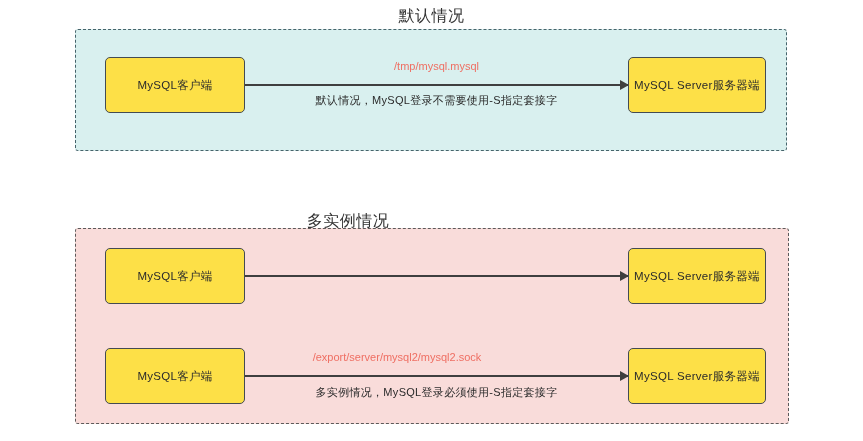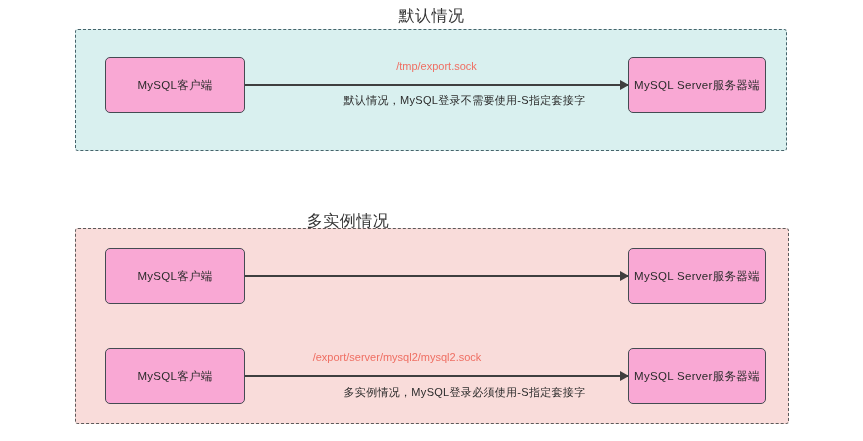--- a/index.html
+++ b/index.html
@@ -60,21 +60,21 @@
     top: 228px;
     width: 714px;
     height: 196px;
     background: #f9dcda;
     border-color: #5d5a5a;
   }
 
   
   .node {
     position: absolute;
-    background: #f9a8d4;
+    background: #fde047;
     border: 1.3px solid #444b52;
     border-radius: 5px;
     box-sizing: border-box;
     display: flex;
     align-items: center;
     justify-content: center;
     font-size: 11.5px;
     color: #2b2b2b;
     letter-spacing: 0.3px;
     white-space: nowrap;
@@ -117,42 +117,41 @@
     white-space: nowrap;
     text-align: center;
   }
   .edge-label-bottom {
     position: absolute;
     font-size: 11px;
     color: #2b2b2b;
     white-space: nowrap;
     text-align: center;
     letter-spacing: 0.3px;
-    padding-left: 28px;
   }
   #edge-1-label-top    { left: 245px; width: 383px; top: 60px; }
   #edge-1-label-bottom { left: 245px; width: 383px; top: 93px; }
   #edge-2-label-top    { left: 245px; width: 383px; top: 251px; }
   #edge-3-label-top    { left: 245px; width: 304px; top: 351px; }
   #edge-3-label-bottom { left: 245px; width: 383px; top: 385px; }
 </style>
 </head>
 <body>
 
 <div class="canvas">
 
   <div class="section-title" id="title-default">默认情况</div>
 
   <div class="group" id="group-default"></div>
 
   <div class="node" id="node-client-1">MySQL客户端</div>
 
   <div class="connector" id="edge-1"></div>
 
-  <div class="edge-label-top" id="edge-1-label-top">/tmp/export.sock</div>
+  <div class="edge-label-top" id="edge-1-label-top">/tmp/mysql.mysql</div>
 
   <div class="edge-label-bottom" id="edge-1-label-bottom">默认情况，MySQL登录不需要使用-S指定套接字</div>
 
   <div class="node" id="node-server-1">MySQL Server服务器端</div>
 
   <div class="section-title" id="title-multi">多实例情况</div>
 
   <div class="group" id="group-multi"></div>
 
   <div class="node" id="node-client-2">MySQL客户端</div>

